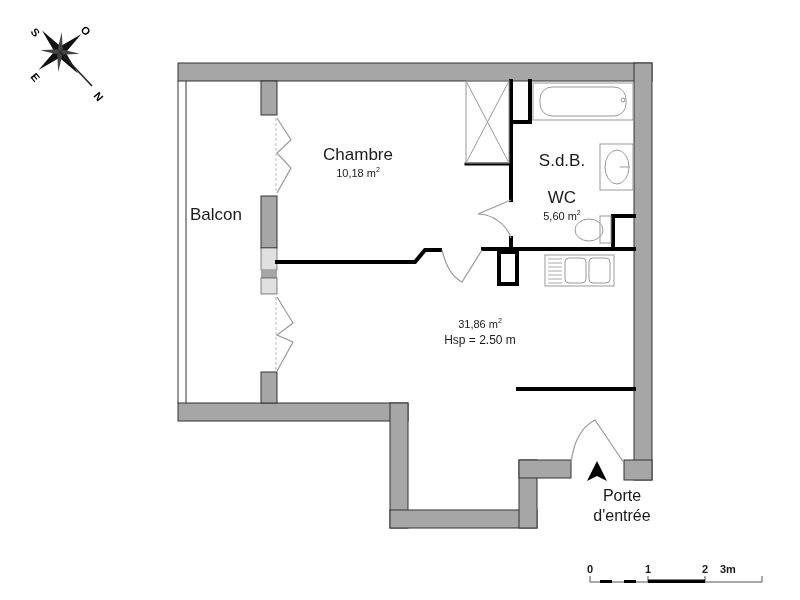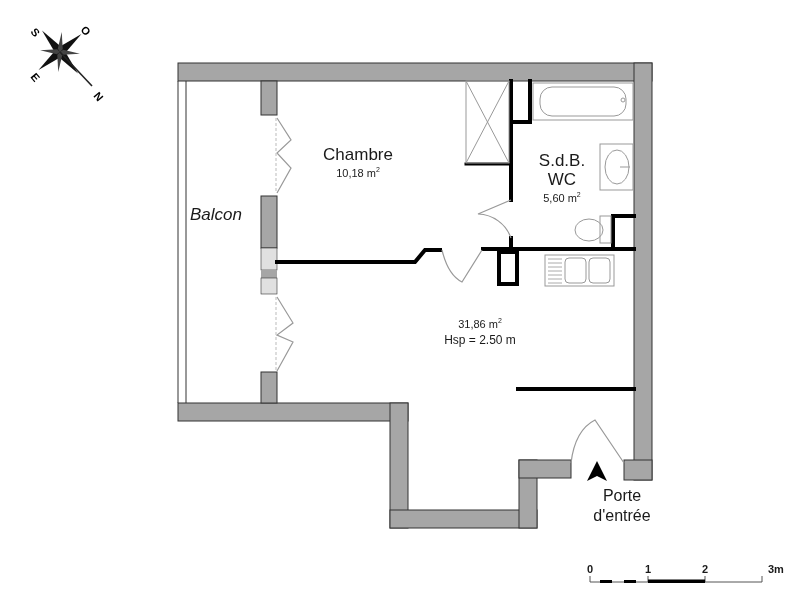--- a/index.html
+++ b/index.html
@@ -152,41 +152,41 @@
     <line x1="590" y1="576" x2="590" y2="582" stroke="#555" stroke-width="1"></line>
     <line x1="648" y1="576" x2="648" y2="582" stroke="#555" stroke-width="1"></line>
     <line x1="705" y1="576" x2="705" y2="582" stroke="#555" stroke-width="1"></line>
     <line x1="762" y1="576" x2="762" y2="582" stroke="#555" stroke-width="1"></line>
     <rect x="600" y="580" width="12" height="3" fill="#000"></rect>
     <rect x="624" y="580" width="12" height="3" fill="#000"></rect>
     <rect x="648" y="579.5" width="57" height="3.5" fill="#000"></rect>
   </g>
 </svg>
 
-<div class="lbl" style="left:190px; top:206px;font-style:italic;">
+<div class="lbl" style="left:190px; top:206px;">
   <div class="room-name">Balcon</div>
 </div>
 
 <div class="lbl" style="left:308px; top:146px; width:100px;">
   <div class="room-name">Chambre</div>
   <div class="room-area"><span>10,18 m</span><sup>2</sup></div>
 </div>
 
 <div class="lbl" style="left:518px; top:152px; width:88px;">
   <div class="room-name">S.d.B.</div>
-  <div class="room-name" style="margin-top:2px;">WC</div>
+  <div class="room-name" style="margin-top:20px;">WC</div>
   <div class="room-area"><span>5,60 m</span><sup>2</sup></div>
 </div>
 
 <div class="lbl" style="left:400px; top:314px; width:160px;">
   <div class="room-area"><span>31,86 m</span><sup>2</sup></div>
   <div class="hsp">Hsp = 2.50 m</div>
 </div>
 
 <div class="lbl entry" style="left:582px; top:486px; width:80px;">
   <div>Porte</div>
   <div>d'entrée</div>
 </div>
 
 <span class="scale-num" style="left:587px; top:564px;">0</span>
 <span class="scale-num" style="left:645px; top:564px;">1</span>
 <span class="scale-num" style="left:702px; top:564px;">2</span>
-<span class="scale-num" style="left:768px; top:564px;">3m</span>
+<span class="scale-num" style="left:720px; top:564px;">3m</span>
 
 </body></html>

